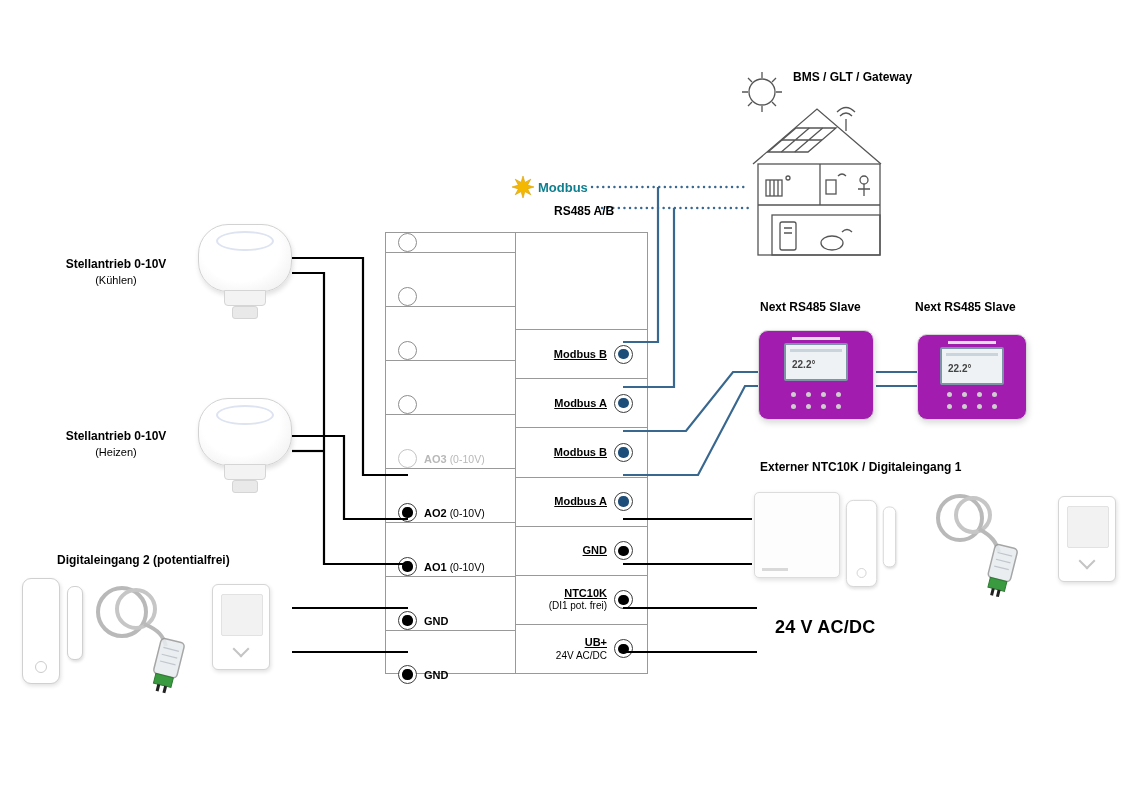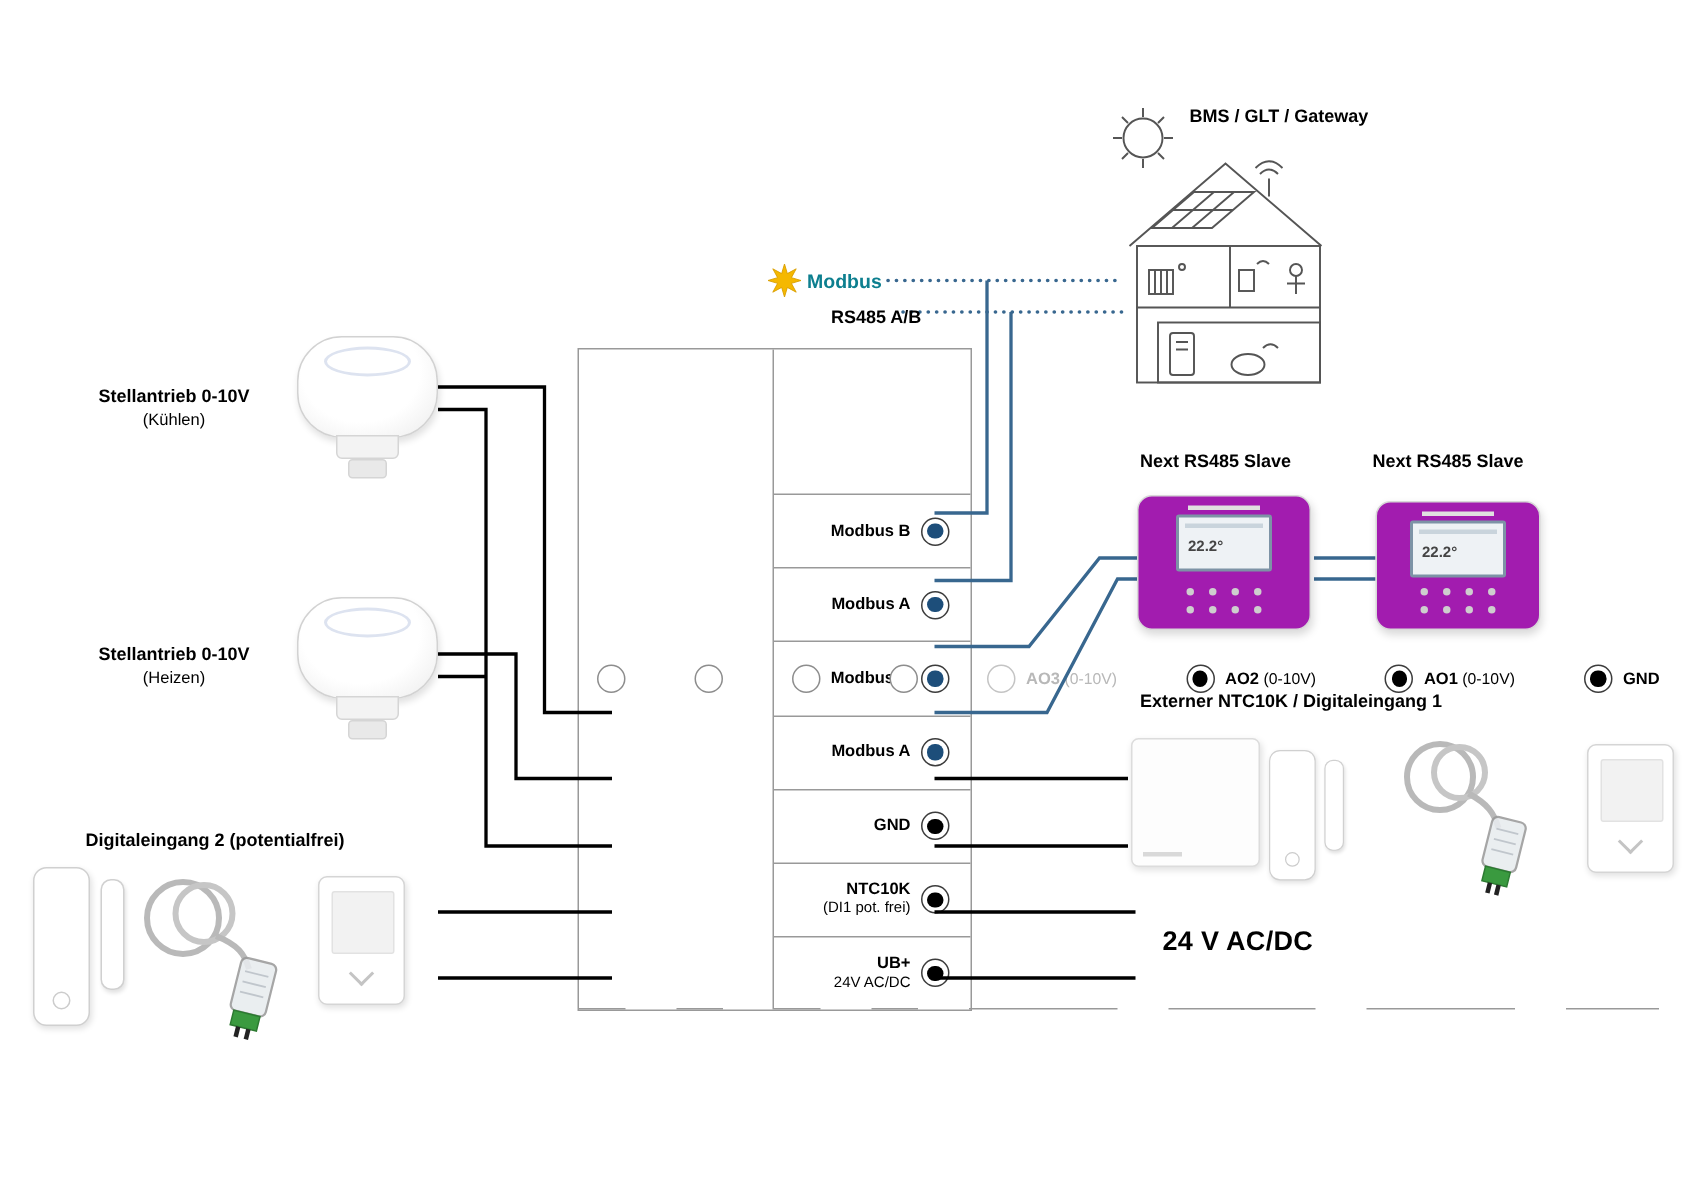--- a/index.html
+++ b/index.html
@@ -11,31 +11,31 @@
   .lbl { font-weight:bold; font-size:12px; color:#000; white-space:nowrap; }
   .lbl2 { text-align:center; line-height:1.4; }
   .lbl2 .l1 { font-weight:bold; font-size:12px; }
   .lbl2 .l2 { font-weight:normal; font-size:11px; }
   .supply-lbl { font-weight:bold; font-size:18px; letter-spacing:0.2px; }
   .modbus-word { font-weight:bold; font-size:13px; color:#0d7f8f; }
 
   
   #terminal-table { left:385px; top:232px; width:263px; height:442px;
     border:1px solid #999; display:flex; background:transparent; }
-  .tcol-left { width:130px; border-right:1px solid #999; display:flex; flex-direction:row;gap:34px; }
+  .tcol-left { width:130px; border-right:1px solid #999; display:flex; flex-direction:column;gap:34px; }
   .tcol-right { flex:1; display:flex; flex-direction:column; }
   .tcell { flex:1; display:flex; align-items:center; gap:7px;
     padding-left:12px; border-bottom:1px solid #999; }
   .tcol-left .tcell:last-child, .tcol-right .tcell:last-child { border-bottom:none; }
   .tspacer { flex:2; border-bottom:1px solid #999; }
   .tcell.rightcell { justify-content:flex-end; padding-left:4px; padding-right:14px; }
   .tlabel { font-size:11px; font-weight:bold; white-space:nowrap; color:#000; }
   .tlabel .sub { font-weight:normal; font-size:10.5px; margin-left:3px; }
   .rlabel { display:flex; flex-direction:column; align-items:flex-end; line-height:1.2; }
-  .rlabel b { font-size:11px; }
+  .rlabel b { font-size:11px;text-decoration:underline; }
   .rlabel .sub { font-weight:normal; font-size:10px; }
   .sub:empty { display:none; }
   .term-dot { width:19px; height:19px; min-width:19px; border-radius:50%;
     background:#fff; border:1.6px solid #3c3c3c; position:relative; }
   .term-dot.empty { border-color:#8d8d8d; border-width:1.3px; }
   .term-dot.filled::after, .term-dot.blue::after { content:""; position:absolute;
     inset:3.4px; border-radius:50%; background:#000; }
   .term-dot.blue::after { background:#1d4e7a; }
   .trow-disabled .tlabel, .trow-disabled .tlabel .sub { color:#b8b8b8; }
   .term-dot.disabled-dot { border-color:#c4c4c4; }

